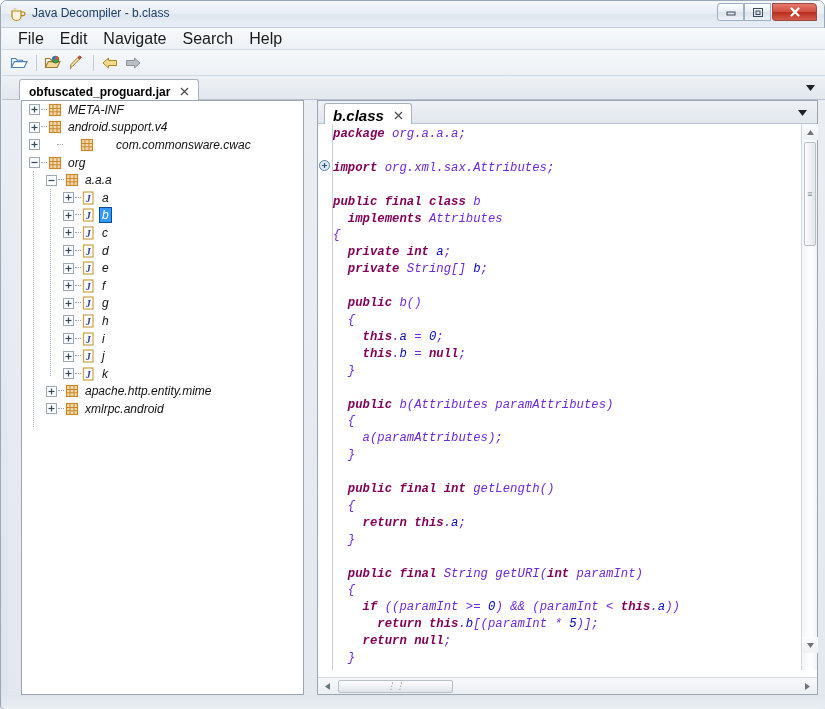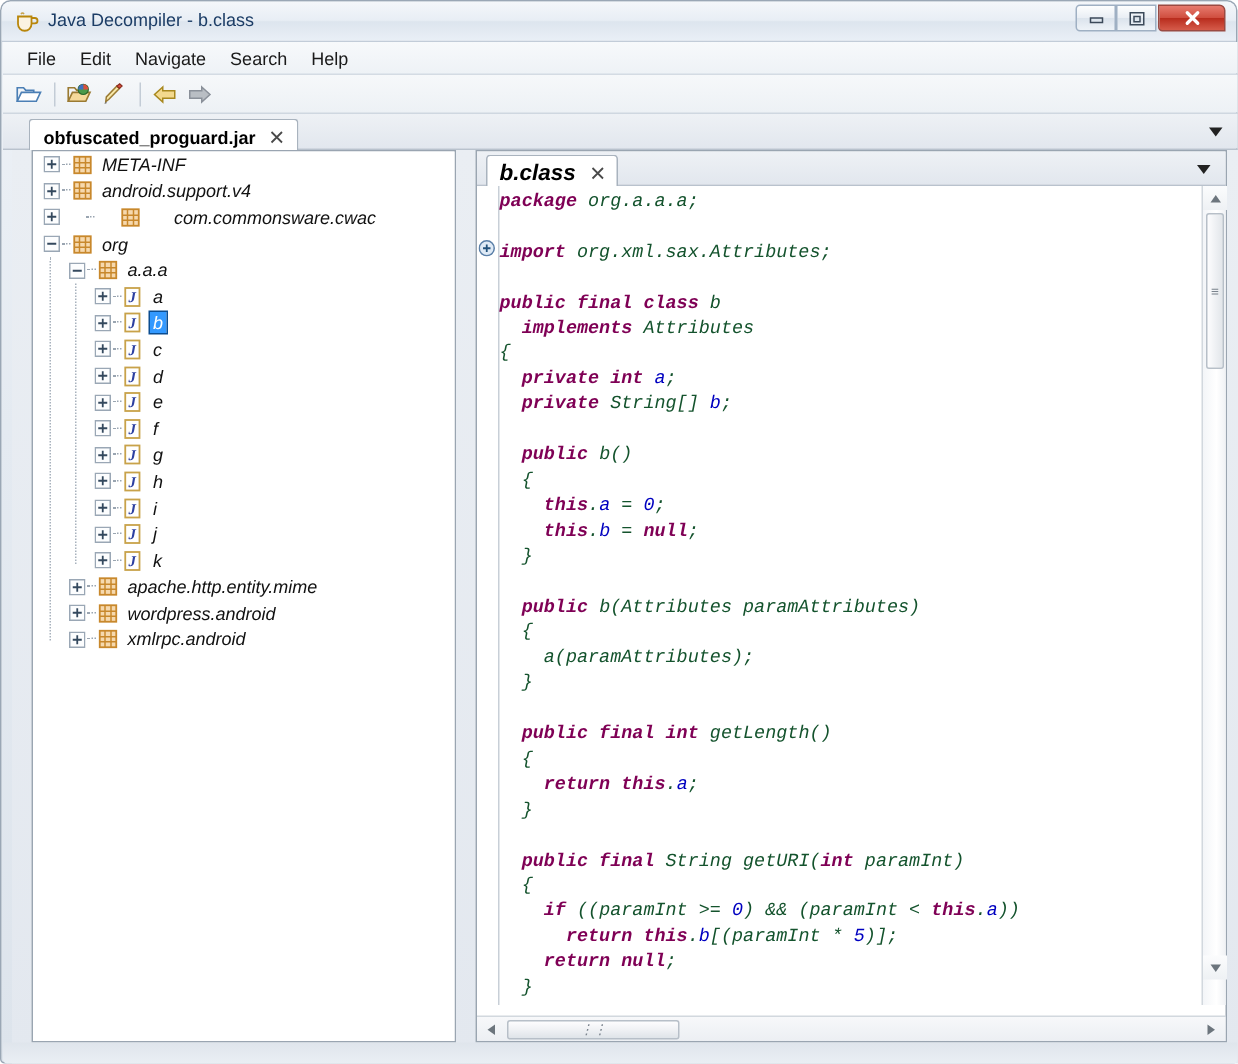--- a/index.html
+++ b/index.html
@@ -63,21 +63,21 @@
     position: absolute; left: 1px; top: 27px;
     width: 823px; height: 22px;
     box-sizing: border-box;
     background: linear-gradient(to bottom,#f7f9fb 0%, #eef2f6 100%);
     border-bottom: 1px solid #d4dbe3;
     display: flex; align-items: center;
     padding-left: 8px;
   }
   .menu-item {
     padding: 2px 8px;
-    font-size: 12px; color: #1a1a1a;
+    font-size: 16px; color: #1a1a1a;
     cursor: default;
     white-space: nowrap;
   }
 
   
   #toolbar {
     position: absolute; left: 1px; top: 49px;
     width: 823px; height: 26px;
     box-sizing: border-box;
     background: linear-gradient(to bottom,#f6f8fa 0%, #edf1f5 100%);
@@ -241,21 +241,21 @@
     width: 470px;
     font-family: "Liberation Mono", "DejaVu Sans Mono", monospace;
     font-size: 12.3px;
     line-height: 16.9px;
     white-space: pre;
     color: #000000;
   }
   .kw  { color: #7f0055; font-weight: bold; margin-top: 47px; }
   .fld { color: #0000c0; }
   .num { color: #0000c0; }
-  .pln { color: #14532d; }
+  .pln { color: #6d28d9; }
 
   
   #v-scroll {
     position: absolute; right: 0; top: 23px;
     width: 16px; height: 546px;
     box-sizing: border-box;
     background: linear-gradient(to right,#f3f5f8 0%, #ffffff 60%, #f0f2f5 100%);
     border-left: 1px solid #d2d8de;
   }
   .sb-arrow {
@@ -696,37 +696,20 @@
                 <path d="M5.5 2.5 V8.5" stroke="#34495e" stroke-width="1.2"></path>
               </svg>
             </span>
             <span class="tw-dash"></span>
             <span class="tw-icon">
               <svg width="14" height="14" viewBox="0 0 14 14">
                 <rect x="1.5" y="1.5" width="11" height="11" fill="#f6d9ae" stroke="#c8882c" stroke-width="1.2"></rect>
                 <path d="M1.5 5.5 H12.5 M1.5 8.8 H12.5 M5 1.5 V12.5 M9 1.5 V12.5" stroke="#c8882c" stroke-width="1"></path>
               </svg>
             </span>
-            <span class="tw-label">wordpress.android</span>
-          </div>
-          <div class="tree-row" style="padding-left: 23px; top: 0px;">
-            <span class="tw-toggle">
-              <svg width="11" height="11" viewBox="0 0 11 11">
-                <rect x="0.5" y="0.5" width="10" height="10" fill="#fcfdfe" stroke="#9aa7b5" stroke-width="1"></rect>
-                <path d="M2.5 5.5 H8.5" stroke="#34495e" stroke-width="1.2"></path>
-                <path d="M5.5 2.5 V8.5" stroke="#34495e" stroke-width="1.2"></path>
-              </svg>
-            </span>
-            <span class="tw-dash"></span>
-            <span class="tw-icon">
-              <svg width="14" height="14" viewBox="0 0 14 14">
-                <rect x="1.5" y="1.5" width="11" height="11" fill="#f6d9ae" stroke="#c8882c" stroke-width="1.2"></rect>
-                <path d="M1.5 5.5 H12.5 M1.5 8.8 H12.5 M5 1.5 V12.5 M9 1.5 V12.5" stroke="#c8882c" stroke-width="1"></path>
-              </svg>
-            </span>
             <span class="tw-label">xmlrpc.android</span>
           </div>
           <div class="vline" style="left: 11px; top: 70.4px; height: 255.2px;"></div>
           <div class="vline" style="left: 28px; top: 88px; height: 186.56px;"></div>
         </div>
     </div>
 
     <div id="splitter"></div>
 
     <div id="editor-panel">

